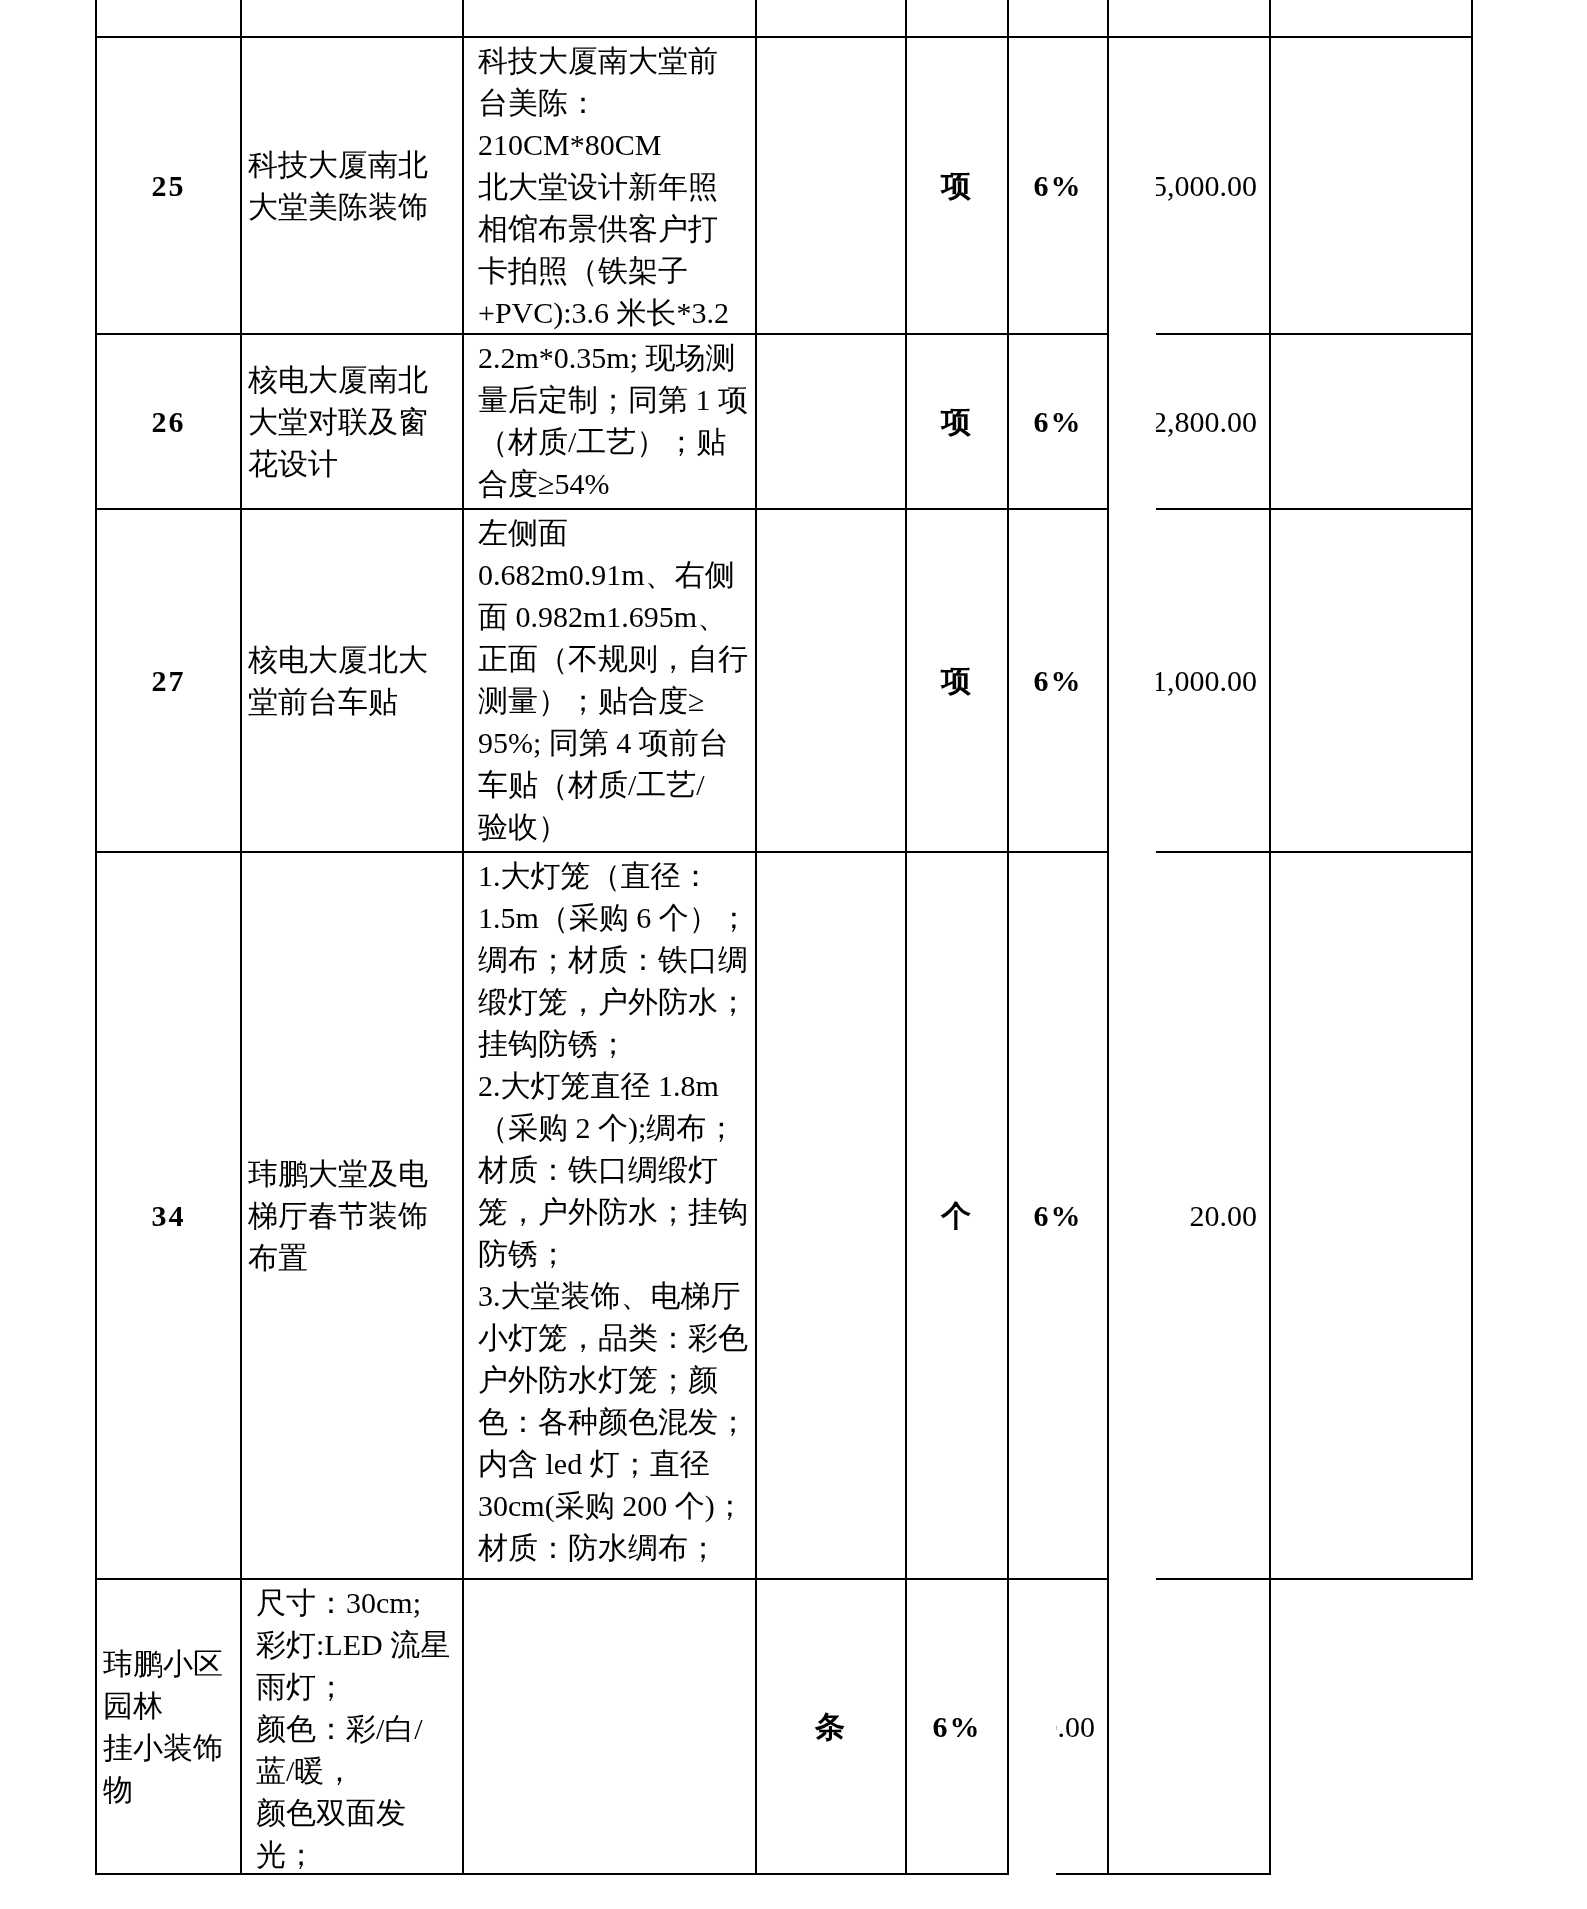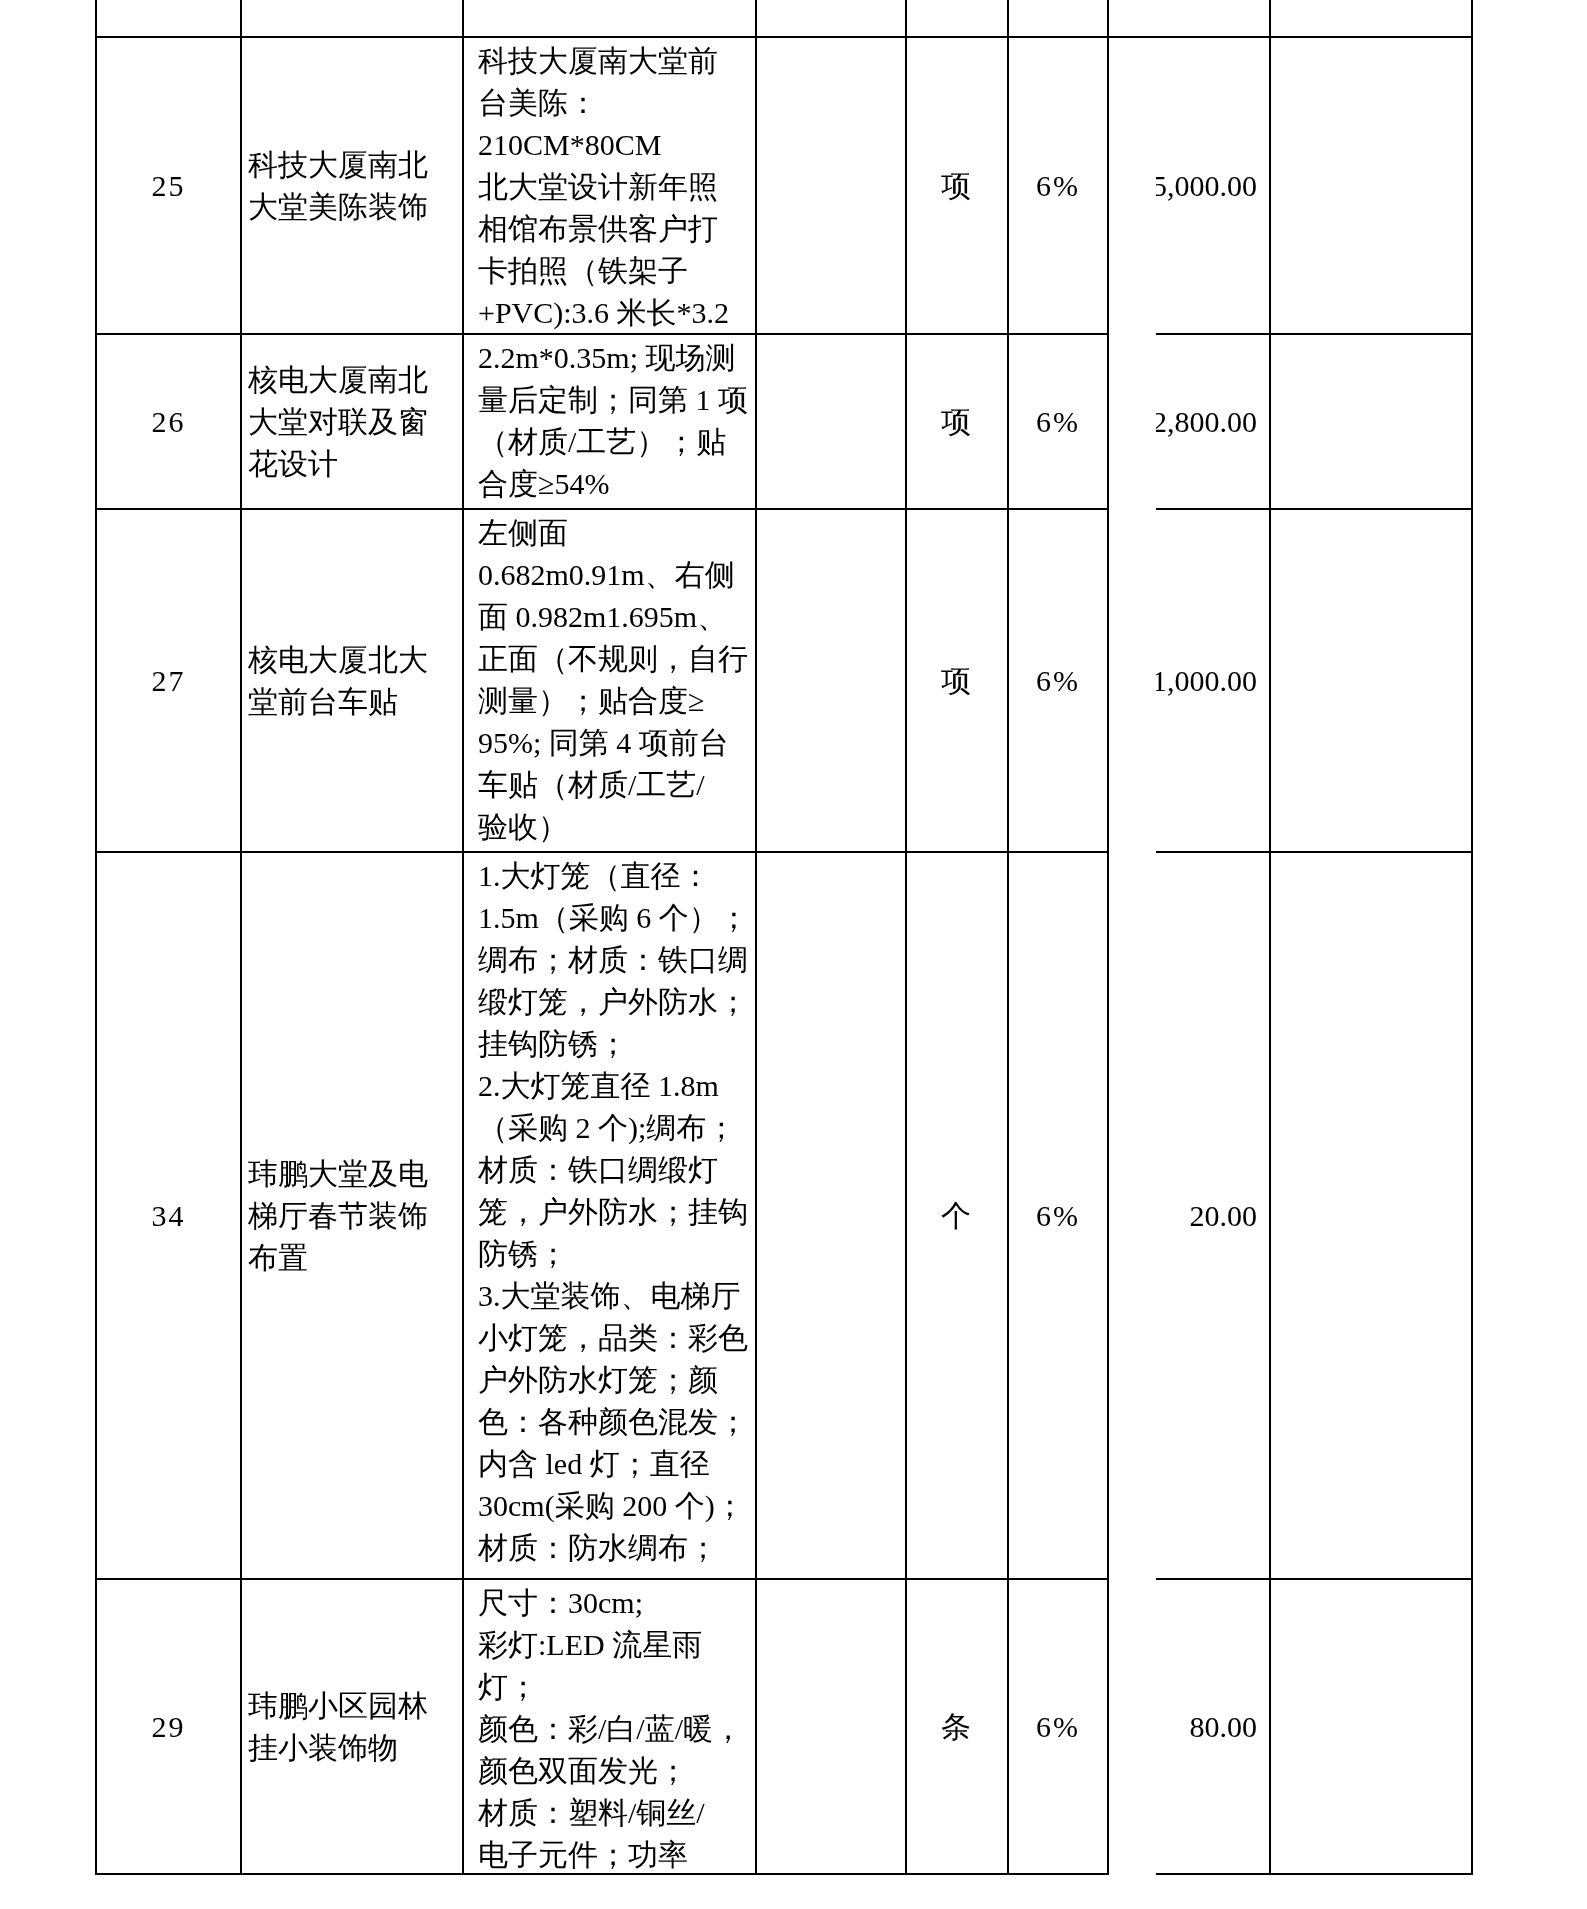--- a/index.html
+++ b/index.html
@@ -36,20 +36,21 @@
   .h-r25 .cell { height: 297px; }
   .h-r26 .cell { height: 175px; }
   .h-r27 .cell { height: 343px; }
   .h-r28 .cell { height: 727px; }
   .h-r29 .cell { height: 295px; }
   .cell.num, .cell.unit, .cell.tax {
     display: flex;
     align-items: center;
     justify-content: center;
     letter-spacing: 2px;
+    font-weight: bold;
   }
   .cell.name {
     display: flex;
     align-items: center;
     padding-left: 6px;
     white-space: pre-line;
   }
   .cell.desc {
     padding: 2px 4px 2px 14px;
     white-space: pre-line;
@@ -154,21 +155,20 @@
 30cm(采购 200 个)；
 材质：防水绸布；</div>
     <div class="cell"></div>
     <div class="cell unit">个</div>
     <div class="cell tax">6%</div>
     <div class="cell price">20.00</div>
     <div class="cell"></div>
   </div>
 
   <div class="row h-r29">
-    <div class="cell num">29</div>
     <div class="cell name">玮鹏小区园林
 挂小装饰物</div>
     <div class="cell desc">尺寸：30cm;
 彩灯:LED 流星雨灯；
 颜色：彩/白/蓝/暖，
 颜色双面发光；
 材质：塑料/铜丝/
 电子元件；功率
 2-4w；户外不怕雨</div>
     <div class="cell"></div>

